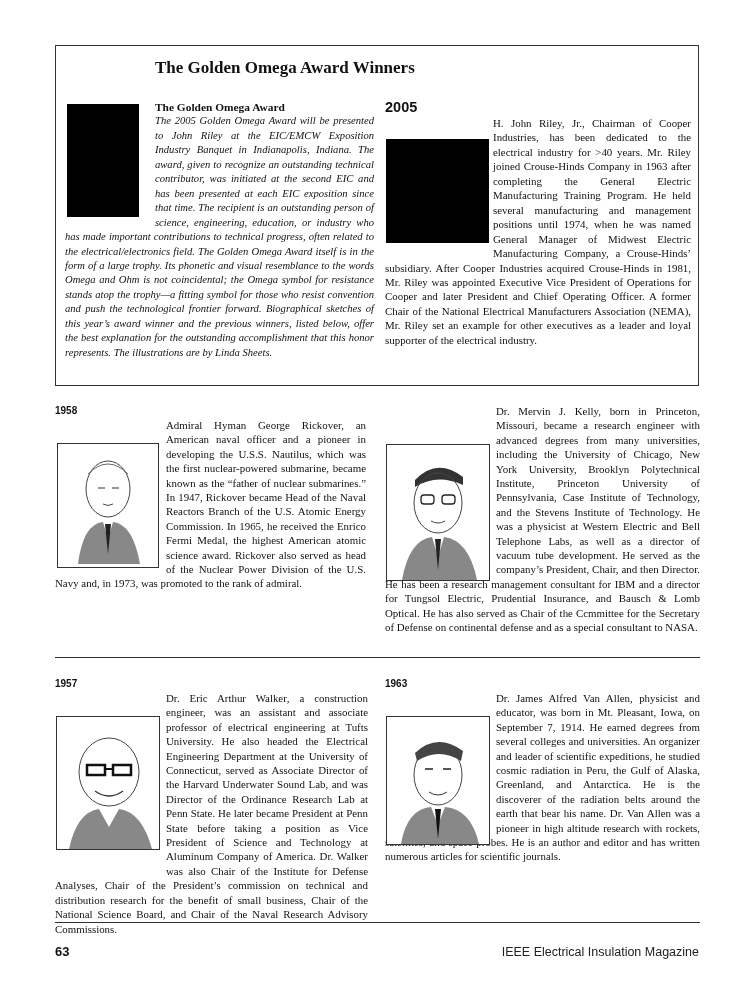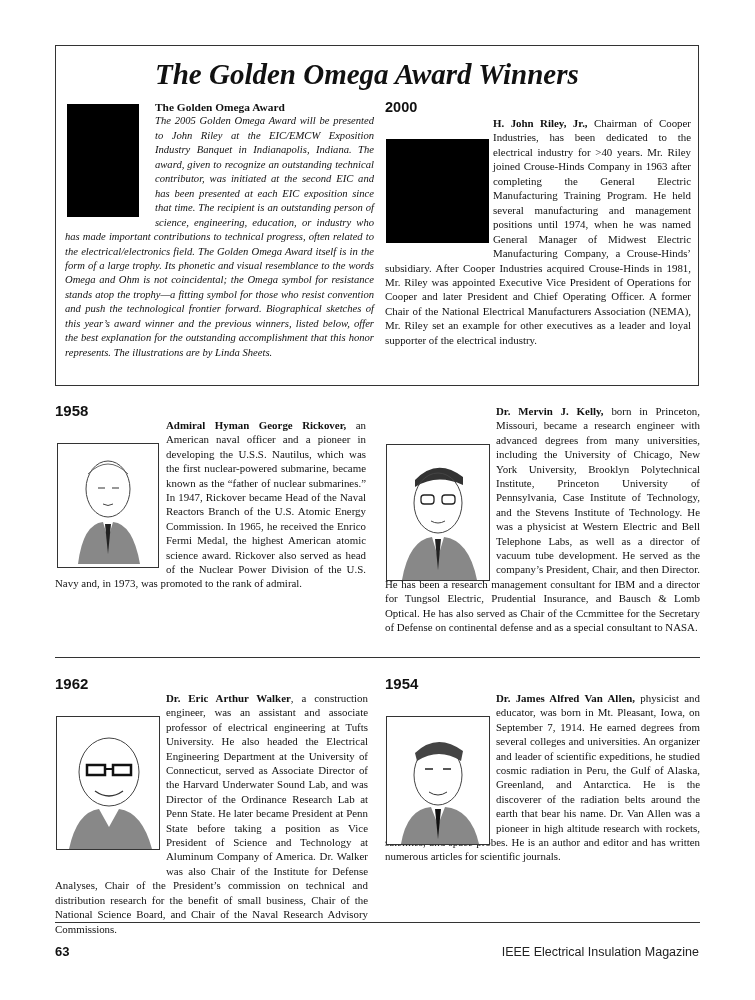--- a/index.html
+++ b/index.html
@@ -8,46 +8,46 @@
       font-family: "Liberation Serif", "DejaVu Serif", serif;
       color: #111;
     }
     .abs { position: absolute; }
     
     .feature-box {
       left: 55px; top: 45px; width: 644px; height: 341px;
       border: 1.2px solid #333; box-sizing: border-box;
     }
     .feature-title {
-      left: 155px; top: 58px; font-size: 29px; font-weight: bold; font-style: italic;
+      left: 155px; top: 58px; font-size: 17px; font-weight: bold; 
       white-space: nowrap;
     }
     .black-img { background: #000; }
     .intro-col {
       left: 65px; top: 100px; width: 309px;
       font-size: 10.6px; line-height: 14.45px; font-style: italic; text-align: justify;
     }
     .intro-col .float-spacer { float: left; width: 90px; height: 122px; }
     .intro-col .sub-heading { font-style: normal; font-weight: bold; font-size: 11.4px; display: block; }
     .riley-col {
       left: 385px; top: 98px; width: 306px;
       font-size: 10.9px; line-height: 14.45px; text-align: justify;
     }
     .year {
       font-family: "Liberation Sans", "DejaVu Sans", sans-serif; font-weight: bold;
       display: block;
     }
     .riley-col .year { font-size: 14.5px; line-height: 18px; }
     .riley-col .float-spacer { float: left; width: 108px; height: 140px; margin-top: 2px; }
-    .name { font-weight: bold; }
+    .name { font-weight: normal; }
 
     .bio {
       font-size: 10.9px; line-height: 14.4px; text-align: justify;
     }
-    .bio .year { font-size: 15px; line-height: 14px; }
+    .bio .year { font-size: 10px; line-height: 14px; }
     .portrait-spacer { float: left; width: 107px; margin-right: 4px; }
     .portrait {
       border: 1.2px solid #333; background: #fff; box-sizing: border-box; overflow: hidden;
     }
     .divider { height: 0; border-top: 1.3px solid #333; }
     .footer-left {
       left: 55px; top: 944px; font-family: "Liberation Sans", "DejaVu Sans", sans-serif;
       font-weight: bold; font-size: 13px;
     }
     .footer-right {
@@ -64,21 +64,21 @@
 <div class="abs black-img" style="left:67px; top:104px; width:72px; height:113px;"></div>
 <div class="abs black-img" style="left:386px; top:139px; width:103px; height:104px;"></div>
 
 <div class="abs intro-col">
   <div class="float-spacer"></div>
   <span class="sub-heading">The Golden Omega Award</span>
   <span>The 2005 Golden Omega Award will be presented to John Riley at the EIC/EMCW Exposition Industry Banquet in Indianapolis, Indiana. The award, given to recognize an outstanding technical contributor, was initiated at the second EIC and has been presented at each EIC exposition since that time. The recipient is an outstanding person of science, engineering, education, or industry who has made important contributions to technical progress, often related to the electrical/electronics field. The Golden Omega Award itself is in the form of a large trophy. Its phonetic and visual resemblance to the words Omega and Ohm is not coincidental; the Omega symbol for resistance stands atop the trophy—a fitting symbol for those who resist convention and push the technological frontier forward. Biographical sketches of this year’s award winner and the previous winners, listed below, offer the best explanation for the outstanding accomplishment that this honor represents. The illustrations are by Linda Sheets.</span>
 </div>
 
 <div class="abs riley-col">
-  <span class="year">2000</span>
+  <span class="year">2005</span>
   <span class="name">H. John Riley, Jr.,</span><span class="float-spacer"></span><span> Chairman of Cooper Industries, has been dedicated to the electrical industry for &gt;40 years. Mr. Riley joined Crouse-Hinds Company in 1963 after completing the General Electric Manufacturing Training Program. He held several manufacturing and management positions until 1974, when he was named General Manager of Midwest Electric Manufacturing Company, a Crouse-Hinds’ subsidiary. After Cooper Industries acquired Crouse-Hinds in 1981, Mr. Riley was appointed Executive Vice President of Operations for Cooper and later President and Chief Operating Officer. A former Chair of the National Electrical Manufacturers Association (NEMA), Mr. Riley set an example for other executives as a leader and loyal supporter of the electrical industry.</span>
 </div>
 
 <div class="abs bio" style="left:55px; top:404px; width:311px;">
   <span class="year">1958</span>
   <span class="name">Admiral Hyman George Rickover,</span><span class="portrait-spacer" style="height:148px; margin-top:2px;"></span><span> an American naval officer and a pioneer in developing the U.S.S. Nautilus, which was the first nuclear-powered submarine, became known as the “father of nuclear submarines.” In 1947, Rickover became Head of the Naval Reactors Branch of the U.S. Atomic Energy Commission. In 1965, he received the Enrico Fermi Medal, the highest American atomic science award. Rickover also served as head of the Nuclear Power Division of the U.S. Navy and, in 1973, was promoted to the rank of admiral.</span>
 </div>
 <div class="abs portrait" style="left:57px; top:443px; width:102px; height:125px;">
   <svg width="100" height="123" viewBox="0 0 100 123">
     <ellipse cx="50" cy="45" rx="22" ry="28" fill="none" stroke="#444" stroke-width="1"></ellipse>
@@ -101,35 +101,35 @@
     <rect x="55" y="50" width="13" height="9" rx="3" fill="none" stroke="#222" stroke-width="1.3"></rect>
     <path d="M44 76 q7 4 14 0" stroke="#444" fill="none"></path>
     <path d="M15 135 Q22 95 45 92 L51 112 L57 92 Q82 95 90 135 Z" fill="#555" opacity="0.7"></path>
     <path d="M48 94 L51 125 L54 94 Z" fill="#222"></path>
   </svg>
 </div>
 
 <div class="abs divider" style="left:55px; top:657px; width:645px;"></div>
 
 <div class="abs bio" style="left:55px; top:677px; width:313px;">
-  <span class="year">1962</span>
+  <span class="year">1957</span>
   <span class="name">Dr. Eric Arthur Walker</span><span class="portrait-spacer" style="height:172px; margin-top:2px;"></span><span>, a construction engineer, was an assistant and associate professor of electrical engineering at Tufts University. He also headed the Electrical Engineering Department at the University of Connecticut, served as Associate Director of the Harvard Underwater Sound Lab, and was Director of the Ordinance Research Lab at Penn State. He later became President at Penn State before taking a position as Vice President of Science and Technology at Aluminum Company of America. Dr. Walker was also Chair of the Institute for Defense Analyses, Chair of the President’s commission on technical and distribution research for the benefit of small business, Chair of the National Science Board, and Chair of the Naval Research Advisory Commissions.</span>
 </div>
 <div class="abs portrait" style="left:56px; top:716px; width:104px; height:134px;">
   <svg width="102" height="132" viewBox="0 0 102 132">
     <ellipse cx="52" cy="55" rx="30" ry="34" fill="none" stroke="#444"></ellipse>
     <path d="M30 48 h18 v10 h-18 z M56 48 h18 v10 h-18 z" fill="none" stroke="#111" stroke-width="2.5"></path>
     <path d="M48 52 h8" stroke="#111" stroke-width="2"></path>
     <path d="M38 74 q14 10 28 0" stroke="#333" fill="none" stroke-width="1.3"></path>
     <path d="M12 132 Q20 95 42 92 L52 110 L62 92 Q85 95 95 132 Z" fill="#555" opacity="0.7"></path>
   </svg>
 </div>
 
 <div class="abs bio" style="left:385px; top:677px; width:315px;">
-  <span class="year">1954</span>
+  <span class="year">1963</span>
   <span class="name">Dr. James Alfred Van Allen,</span><span class="portrait-spacer" style="height:128px; margin-top:2px;"></span><span> physicist and educator, was born in Mt. Pleasant, Iowa, on September 7, 1914. He earned degrees from several colleges and universities. An organizer and leader of scientific expeditions, he studied cosmic radiation in Peru, the Gulf of Alaska, Greenland, and Antarctica. He is the discoverer of the radiation belts around the earth that bear his name. Dr. Van Allen was a pioneer in high altitude research with rockets, satellites, and space probes. He is an author and editor and has written numerous articles for scientific journals.</span>
 </div>
 <div class="abs portrait" style="left:386px; top:716px; width:104px; height:129px;">
   <svg width="102" height="127" viewBox="0 0 102 127">
     <path d="M28 36 Q50 15 76 34 L74 44 Q52 30 30 44 Z" fill="#444"></path>
     <ellipse cx="51" cy="58" rx="24" ry="30" fill="none" stroke="#444"></ellipse>
     <path d="M38 52 h8 M56 52 h8" stroke="#222" stroke-width="1.3"></path>
     <path d="M42 75 q9 6 18 0" stroke="#333" fill="none"></path>
     <path d="M14 127 Q20 92 44 90 L51 108 L58 90 Q84 92 92 127 Z" fill="#555" opacity="0.7"></path>
     <path d="M48 92 L51 122 L54 92 Z" fill="#111"></path>

